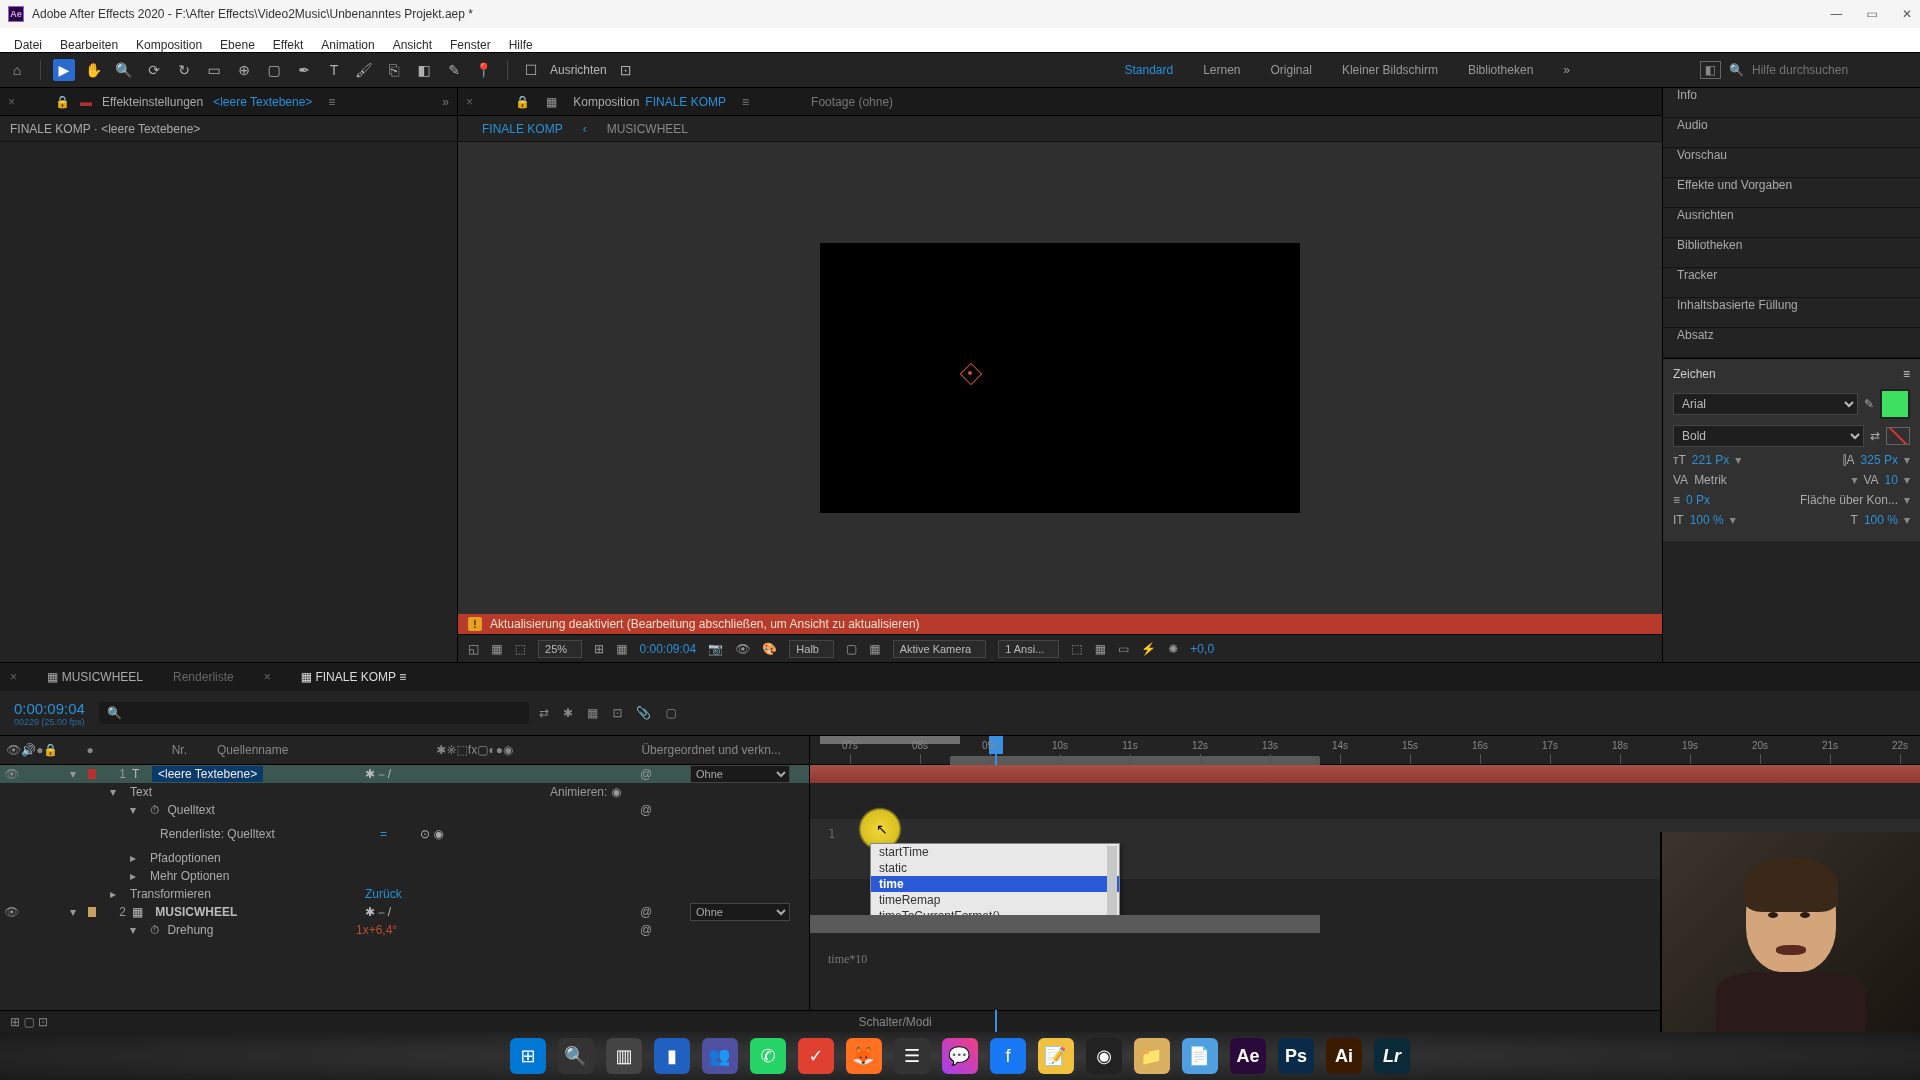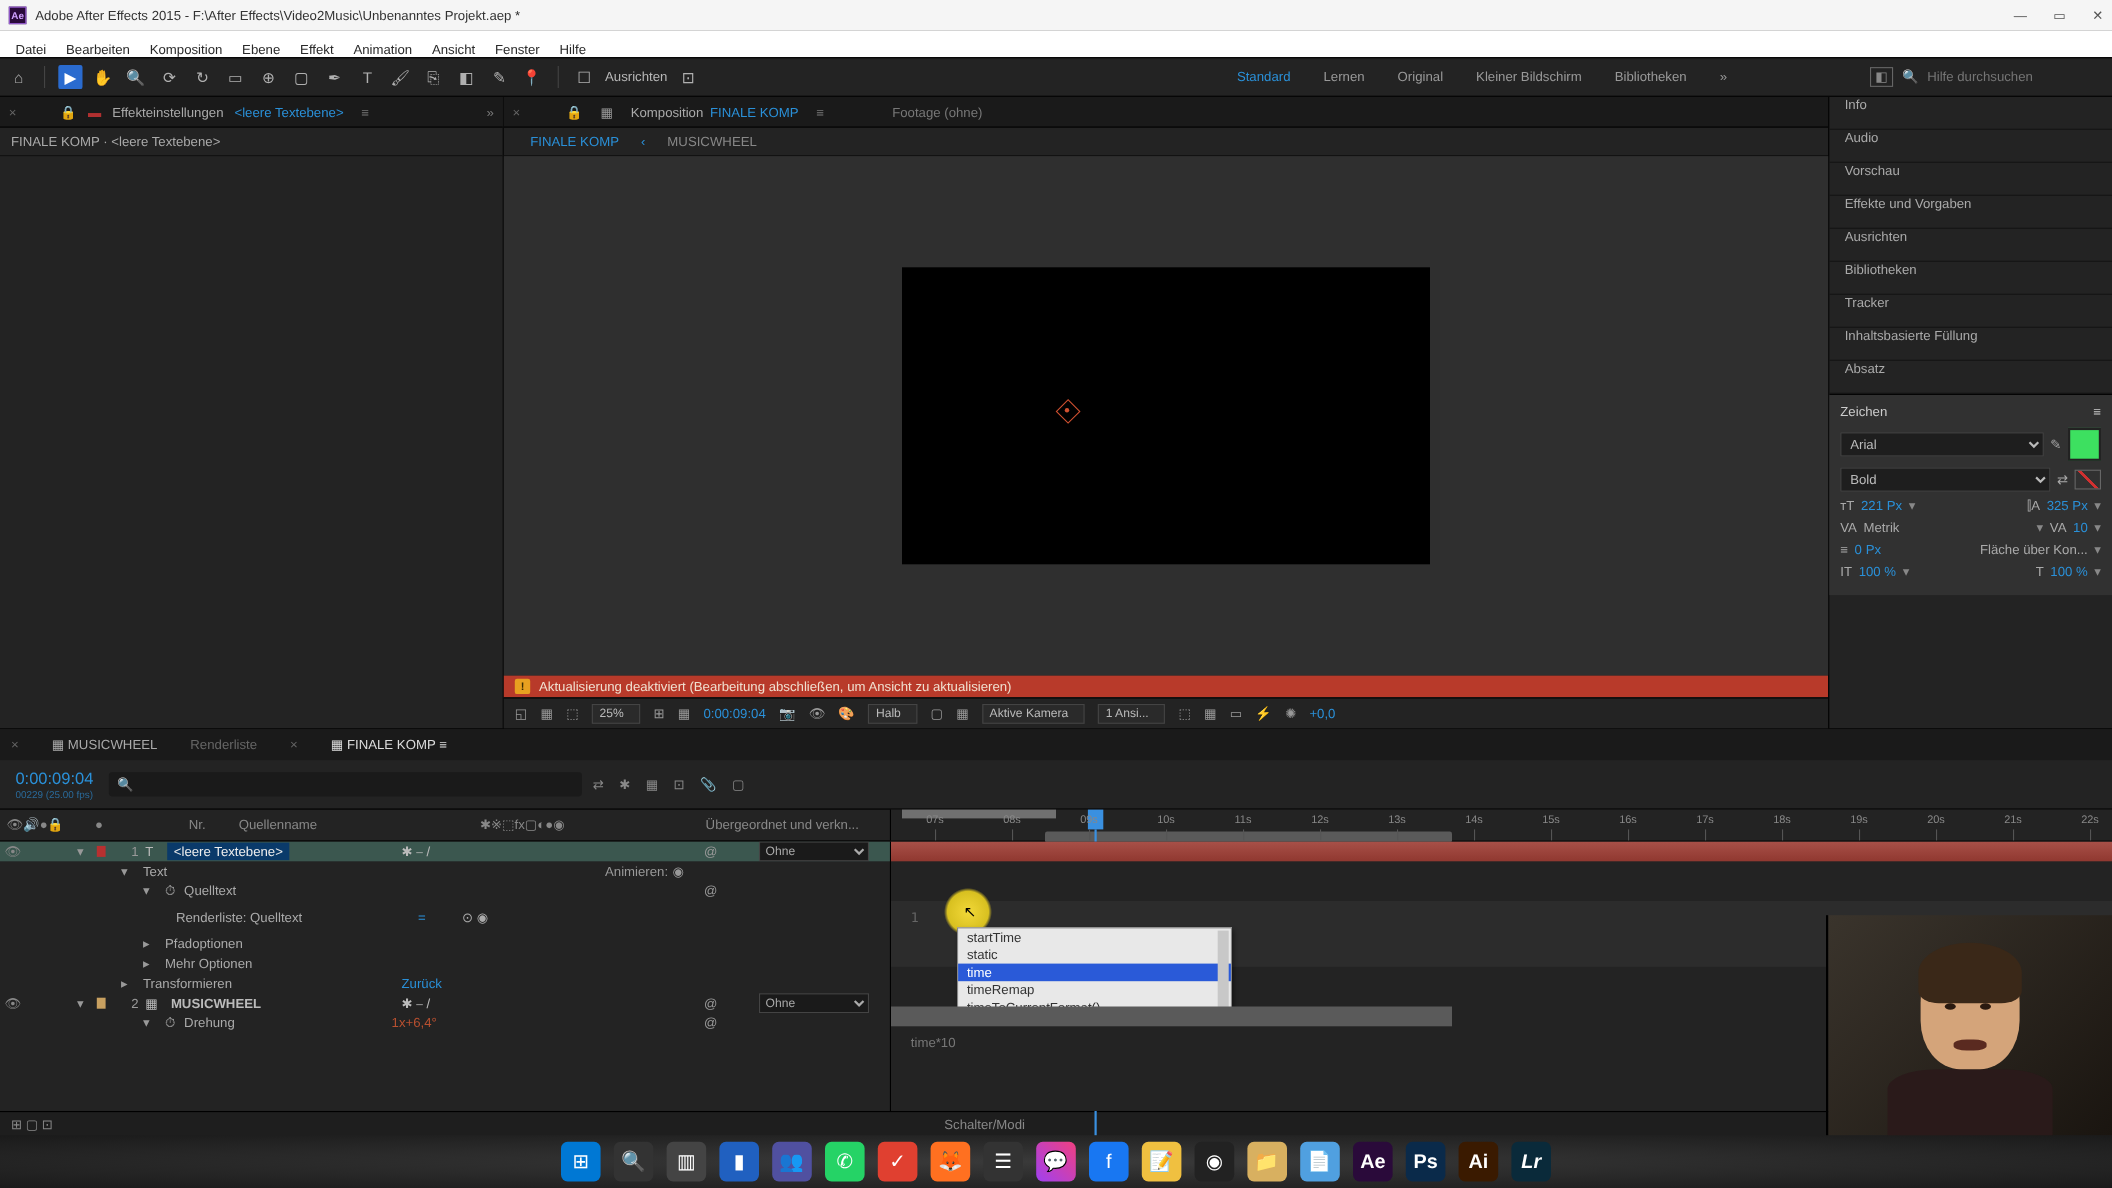--- a/index.html
+++ b/index.html
@@ -112,21 +112,21 @@
 .animieren { position:absolute; left:550px; color:#999;}
 .animieren .arr { margin-left:4px;}
 
 .track-bar { position:absolute; height:18px; background:#8a2a2a; }
 .track-bar.b2 { background:#5a5a5a; }
 .track-bar.exp-bg { background:#2c2c2c; }
 
 
 .ac-popup { position:absolute; background:#e8e8e8; border:1px solid #888; font-family:Consolas,monospace; font-size:13px; color:#333; min-width:250px; box-shadow:2px 2px 4px rgba(0,0,0,.4);}
 .ac-item { padding:1px 8px;}
-.ac-item.hl { background:#2a5ad8; color:#fff;}
+.ac-item.hl { background:#2a5ad8; color:#fff;font-weight:bold;}
 .ac-popup::after { content:''; position:absolute; right:2px; top:2px; bottom:2px; width:10px; background:#c8c8c8;}
 
 
 .cursor-glow { position:absolute; width:44px; height:44px; background:radial-gradient(circle,#f2d838 0%,#d8c020 60%,rgba(216,192,32,0) 70%); border-radius:50%; pointer-events:none;}
 .cursor-ptr { position:absolute; font-size:14px; color:#000; }
 
 
 .webcam { position:absolute; right:0; bottom:48px; width:260px; height:200px; background:linear-gradient(135deg,#3a342c,#1a1510); border-left:2px solid #000; z-index:50; display:flex; align-items:center; justify-content:center; }
 .face { width:110px; height:150px; position:relative;}
 .face .head { width:90px; height:110px; background:#d4a47a; border-radius:45% 45% 40% 40%; position:absolute; left:10px; top:5px;}
@@ -143,21 +143,21 @@
 
 .tl-foot { height:22px; background:#1e1e1e; border-top:1px solid #000; display:flex; align-items:center; padding:0 10px; color:#888; gap:12px;}
 .tl-foot .sm { flex:1; text-align:center;}
 </style>
 </head>
 <body>
 
 <div class="titlebar">
   <div class="left">
     <div class="ae-app-icon">Ae</div>
-    <span>Adobe After Effects 2015 - F:\After Effects\Video2Music\Unbenanntes Projekt.aep *</span>
+    <span>Adobe After Effects 2020 - F:\After Effects\Video2Music\Unbenanntes Projekt.aep *</span>
   </div>
   <div class="winbtns">
     <span>—</span>
     <span>▭</span>
     <span>✕</span>
   </div>
 </div>
 
 <div class="menubar">
   <span>Datei</span>
@@ -486,21 +486,21 @@
       <div class="cursor-ptr" style="left:66px;top:56px">↖</div>
 
       <div class="ac-popup" style="left:60px;top:78px">
         <div class="ac-item">startTime</div>
         <div class="ac-item">static</div>
         <div class="ac-item hl">time</div>
         <div class="ac-item">timeRemap</div>
         <div class="ac-item">timeToCurrentFormat()</div>
       </div>
       <div class="track-bar b2" style="top:150px;left:0;width:510px"></div>
-      <div style="position:absolute;top:176px;left:18px;color:#777;font-family:Liberation Sans, sans-serif">time*10</div>
+      <div style="position:absolute;top:187px;left:18px;color:#777;font-family:Liberation Serif, serif">time*10</div>
     </div>
   </div>
 
   <div class="tl-foot">
     <span>⊞ ▢ ⊡</span>
     <span class="sm">Schalter/Modi</span>
     <span>▬</span>
     <span style="width:120px;height:6px;background:#444;display:inline-block;position:relative">
         <span style="position:absolute;left:30px;top:-3px;width:12px;height:12px;background:#888;border-radius:50%"></span>
       </span>

